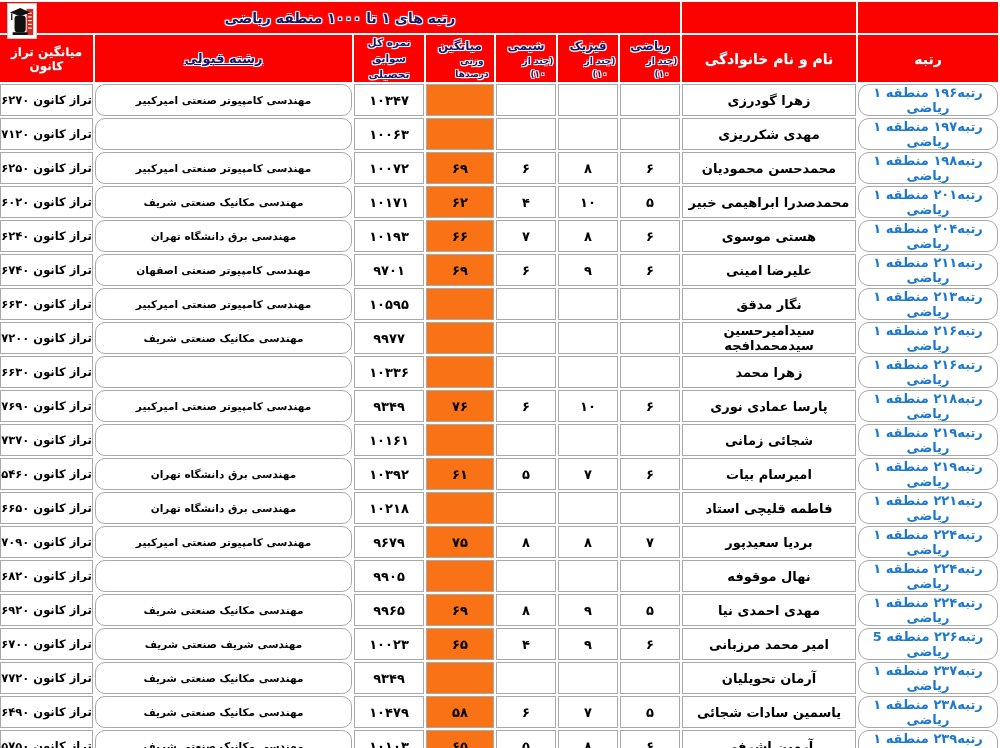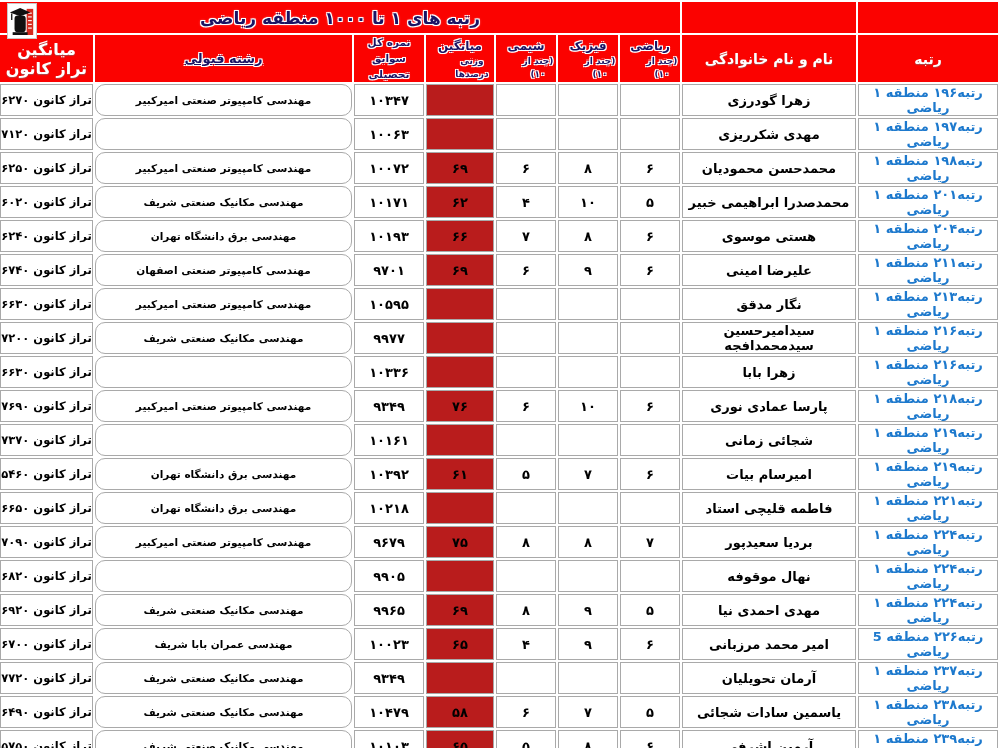--- a/index.html
+++ b/index.html
@@ -20,42 +20,42 @@
   }
   td, th { vertical-align: middle; text-align: center; overflow: hidden; }
 
   
   .red { background: #fb0200; border: none; }
 
   tr.banner-row td { height: 31px; }
   tr.header-row th { height: 46px; }
 
   .title {
-    font-size: 17px; font-weight: bold; color: #1b1464;
+    font-size: 14px; font-weight: bold; color: #1b1464;
     text-shadow: -1px -1px 0 #fff, 1px -1px 0 #fff, -1px 1px 0 #fff,
                  1px 1px 0 #fff, 0 0 3px #fff;
   }
   .h-white { color: #ffffff; font-weight: bold; font-size: 14px;
              text-shadow: 0 1px 1px rgba(120,120,120,.6); }
-  .h-white.sm { font-size: 16px; margin-top: 45px; }
+  .h-white.sm { font-size: 12px; margin-top: 45px; }
   .h-navy { color: #1b1464; font-weight: bold;
             text-shadow: -1px -1px 0 #fff, 1px -1px 0 #fff, -1px 1px 0 #fff,
                          1px 1px 0 #fff, 0 0 2px #fff; }
   .h-navy .h-main { display: block; font-size: 12px; line-height: 1.5; }
   .h-navy .h-main.md { font-size: 13px; text-decoration: underline; }
   .h-navy .h-sub  { display: block; font-size: 9px;  line-height: 1.4; padding-left: 24px; }
 
   
   td.cell {
     background: #ffffff;
     border: 1px solid #a9a9a9;
     font-weight: bold; color: #000;
   }
-  td.cell.avg { background: #b91c1c; margin-left: 16px; }
-  td.cell.rank { color: #1d79cd; font-size: 13px; cursor: pointer; }
+  td.cell.avg { background: #f97316; margin-left: 16px; }
+  td.cell.rank { color: #1d79cd; font-size: 13px; cursor: pointer; border-radius: 11px; }
   td.cell.name { font-size: 13px; }
   td.cell.num  { font-size: 13px; }
   td.cell.major { font-size: 10.5px; border-radius: 10px; }
   td.cell.kanoon { font-size: 11.5px; }
 
   
   .logo {
     position: absolute; left: 7px; top: 3px;
     width: 30px; height: 36px; background: #ffffff;
     border: 1px solid #c8c8c8;
@@ -200,21 +200,21 @@
     <td class="cell num"></td>
     <td class="cell num"></td>
     <td class="cell num"></td>
     <td class="cell num avg"></td>
     <td class="cell num">۹۹۷۷</td>
     <td class="cell major">مهندسی مکانیک صنعتی شریف</td>
     <td class="cell kanoon">تراز کانون ۷۲۰۰</td>
   </tr>
         <tr>
     <td class="cell rank">رتبه۲۱۶ منطقه ۱ ریاضی</td>
-    <td class="cell name">زهرا بابا</td>
+    <td class="cell name">زهرا محمد</td>
     <td class="cell num"></td>
     <td class="cell num"></td>
     <td class="cell num"></td>
     <td class="cell num avg"></td>
     <td class="cell num">۱۰۳۳۶</td>
     <td class="cell major"></td>
     <td class="cell kanoon">تراز کانون ۶۶۳۰</td>
   </tr>
         <tr>
     <td class="cell rank">رتبه۲۱۸ منطقه ۱ ریاضی</td>
@@ -294,21 +294,21 @@
     <td class="cell kanoon">تراز کانون ۶۹۲۰</td>
   </tr>
         <tr>
     <td class="cell rank">رتبه۲۲۶ منطقه 5 ریاضی</td>
     <td class="cell name">امیر محمد مرزبانی</td>
     <td class="cell num">۶</td>
     <td class="cell num">۹</td>
     <td class="cell num">۴</td>
     <td class="cell num avg">۶۵</td>
     <td class="cell num">۱۰۰۲۳</td>
-    <td class="cell major">مهندسی عمران بابا شریف</td>
+    <td class="cell major">مهندسی شریف صنعتی شریف</td>
     <td class="cell kanoon">تراز کانون ۶۷۰۰</td>
   </tr>
         <tr>
     <td class="cell rank">رتبه۲۳۷ منطقه ۱ ریاضی</td>
     <td class="cell name">آرمان تحویلیان</td>
     <td class="cell num"></td>
     <td class="cell num"></td>
     <td class="cell num"></td>
     <td class="cell num avg"></td>
     <td class="cell num">۹۳۴۹</td>

